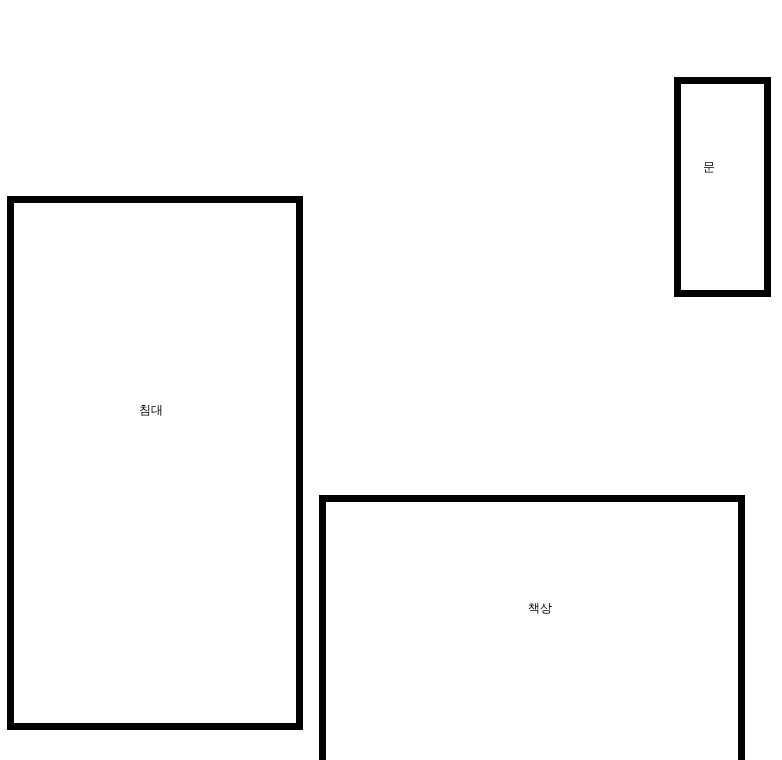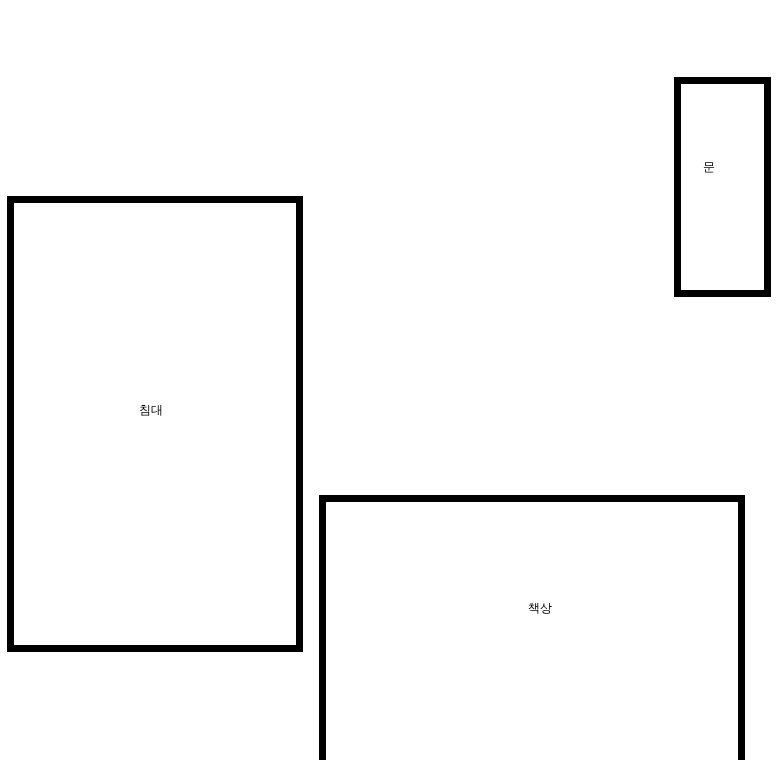--- a/index.html
+++ b/index.html
@@ -30,21 +30,21 @@
       font-size: 12px;
       line-height: 14px;
       color: #000000;
       white-space: nowrap;
     }
     
     #shape-bed {
       left: 7px;
       top: 196px;
       width: 296px;
-      height: 456px;
+      height: 534px;
     }
     #shape-bed .shape-label {
       left: 125px;
       top: 200px;
     }
     
     #shape-desk {
       left: 319px;
       top: 495px;
       width: 426px;

